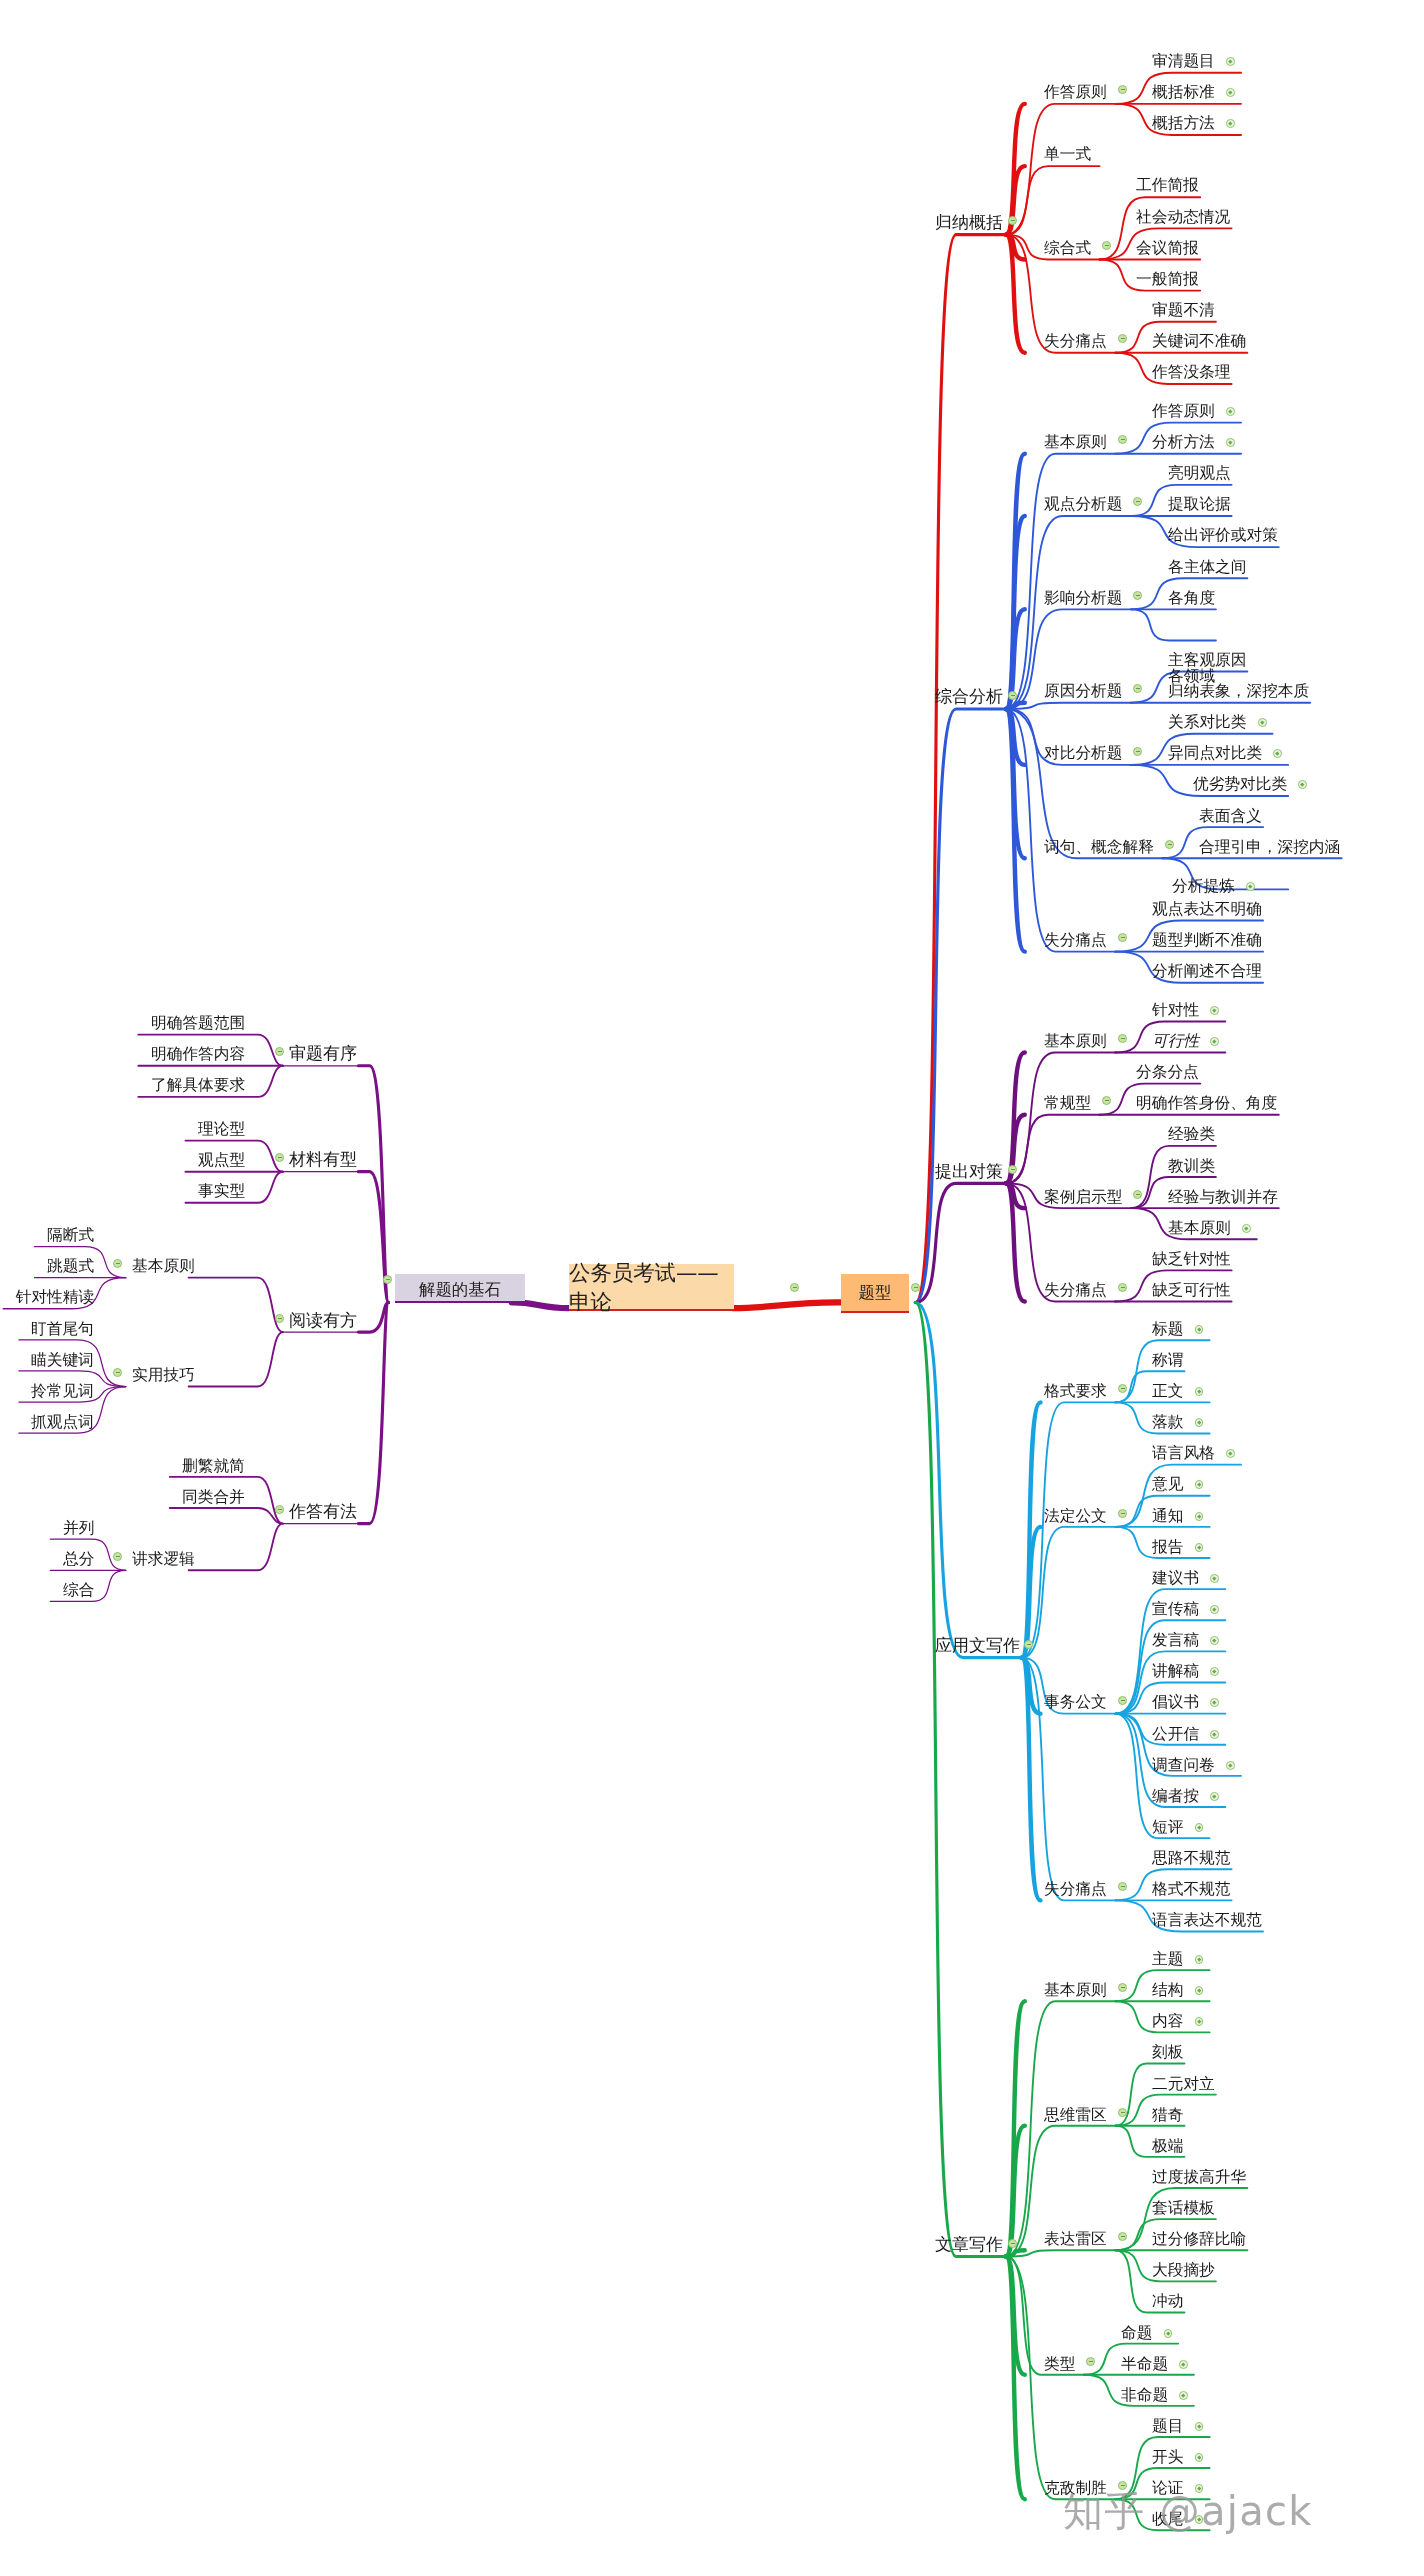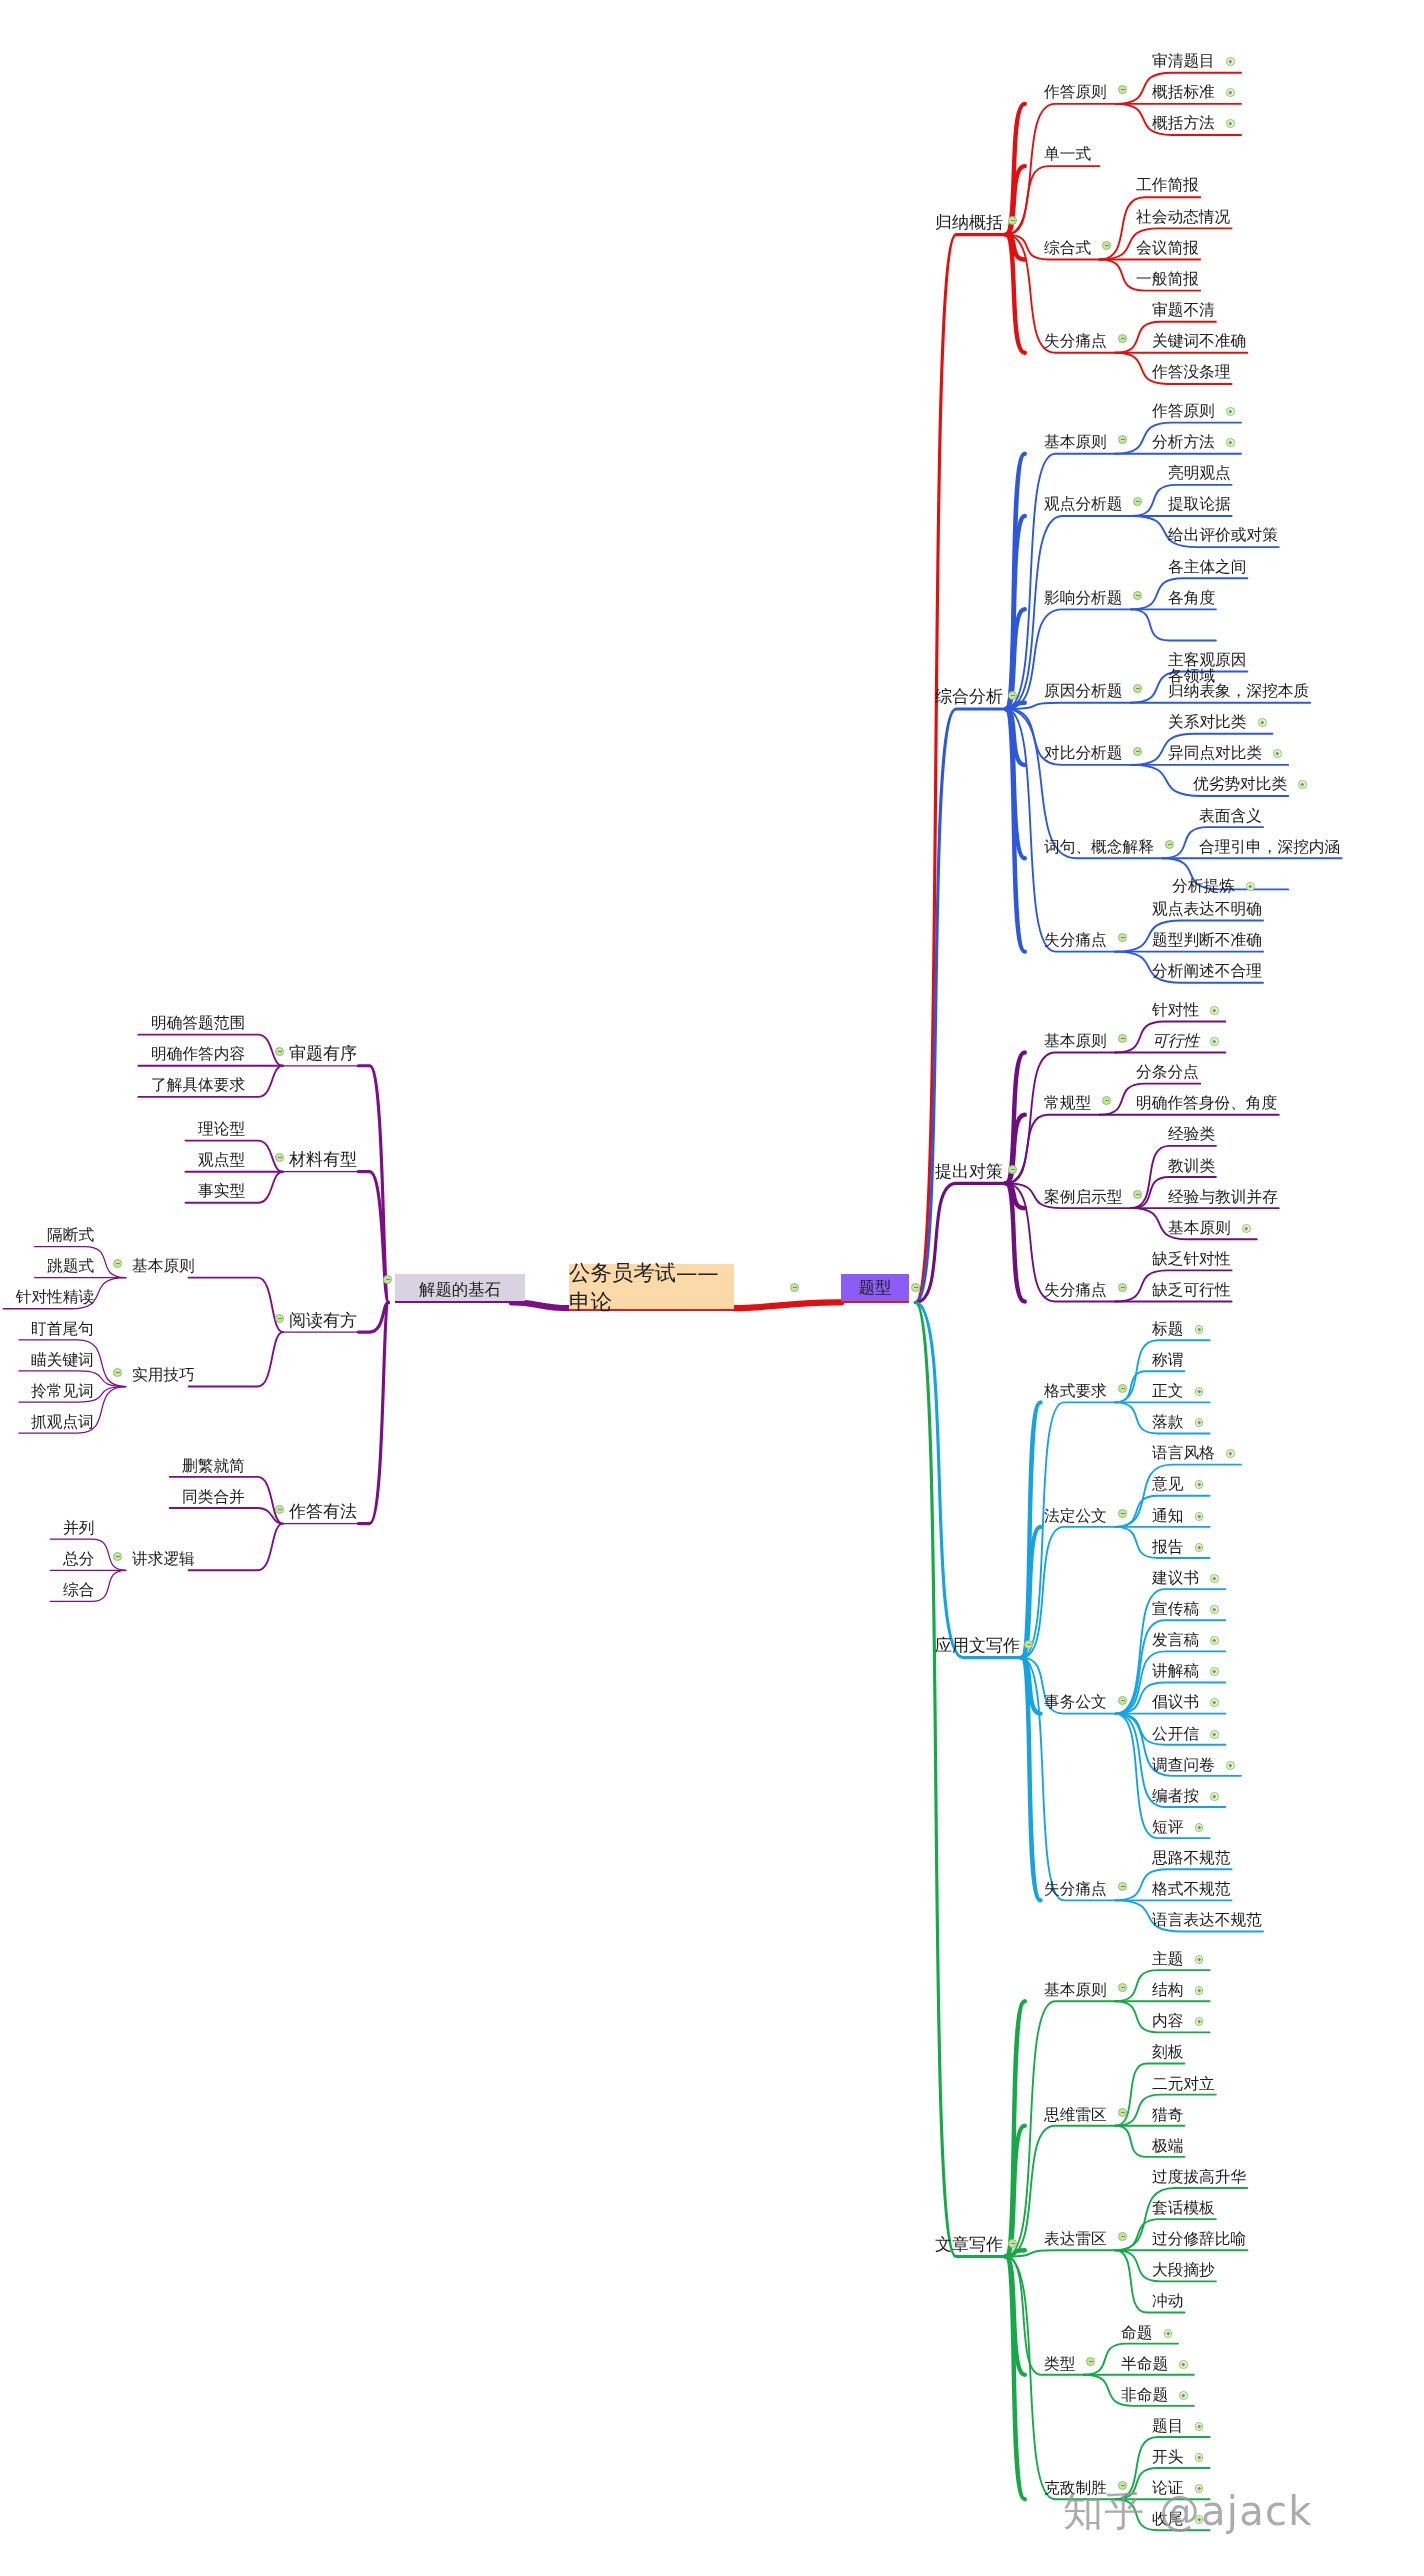--- a/index.html
+++ b/index.html
@@ -7,21 +7,21 @@
   #links{position:absolute;left:0;top:0;width:1424px;height:2576px;}
   .node{position:absolute;font-size:15.7px;color:#1a1a1a;white-space:nowrap;line-height:19px;}
   .node .txt{display:inline-block;}
   .lvl1{font-size:17px;}
   .exp{position:absolute;width:9.4px;height:9.4px;border-radius:50%;background:#c7e3a6;border:1.3px solid #8fc16a;box-sizing:border-box;}
   .exp::after{content:"";position:absolute;left:1.9px;right:1.9px;top:3.1px;height:0.9px;background:#6a9a48;}
   .plus{display:inline-block;width:8.8px;height:8.8px;border-radius:50%;border:1.3px solid #8dc56c;box-sizing:border-box;margin-left:11.3px;vertical-align:middle;position:relative;background:#eaf6df;}
   .plus::after{content:"";position:absolute;left:1.9px;top:1.9px;width:2.5px;height:2.5px;background:#6aa84a;transform:rotate(45deg);}
   #root{position:absolute;left:569px;top:1264px;width:165px;height:47px;background:#fcd9a8;border-bottom:2.5px solid #d62020;box-sizing:border-box;display:flex;align-items:center;justify-content:center;font-size:21.4px;color:#222;}
   #side-left{position:absolute;left:395px;top:1274px;width:130px;height:29px;background:#d9d2e0;border-bottom:2.5px solid #7b0f86;box-sizing:border-box;display:flex;align-items:flex-end;justify-content:center;font-size:16.4px;color:#222;}
-  #side-right{position:absolute;left:841px;top:1274px;width:68px;height:29px;background:#8b5cf6;border-bottom:2.5px solid #d62020;box-sizing:border-box;display:flex;align-items:center;justify-content:center;font-size:16.4px;color:#222;}
+  #side-right{position:absolute;left:841px;top:1274px;width:68px;height:39px;background:#fdba74;border-bottom:2.5px solid #d62020;box-sizing:border-box;display:flex;align-items:center;justify-content:center;font-size:16.4px;color:#222;}
   #watermark{position:absolute;left:1063px;top:2484px;font-size:40px;color:rgba(150,150,150,0.8);font-family:"DejaVu Sans",sans-serif;letter-spacing:1.3px;}
 </style>
 </head>
 <body>
 
 <div id="canvas">
   <svg id="links" viewBox="0 0 2265 4096" width="1424" height="2576">
       <path d="M1166,2080 C1230,2080 1260,2070 1338,2071" stroke="#e01010" stroke-width="10" fill="none" stroke-linecap="round"></path>
       <path d="M904,2080 C860,2080 850,2070 814,2071" stroke="#7b0f86" stroke-width="10" fill="none" stroke-linecap="round"></path>
       <path d="M1774,164.5 C1844,164.5 1794,115 1864,115 L1974,115" stroke="#e01010" stroke-width="3" fill="none" stroke-linecap="round"></path>

